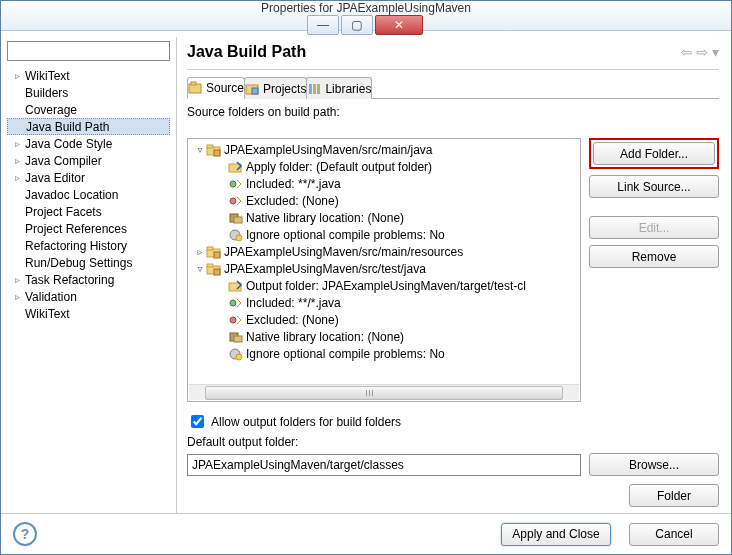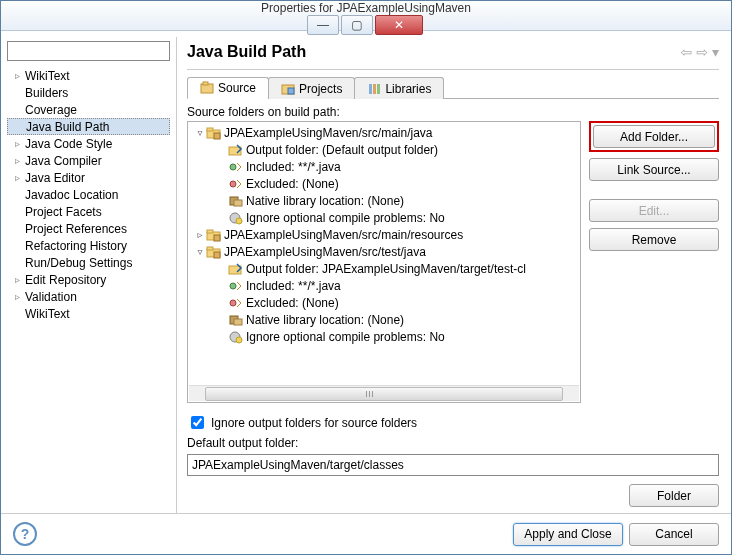--- a/index.html
+++ b/index.html
@@ -16,40 +16,40 @@
 .filter { width: 100%; height: 20px; border: 1px solid #888; padding: 0 3px; margin-bottom: 6px; }
 .tree-item { display:flex; align-items:center; height: 17px; padding-left: 8px; cursor:default; white-space:nowrap; }
 .tree-item .arrow { width: 10px; color:#888; font-size:10px; display:inline-block; }
 .tree-item.selected { background: #d0e0f0; border:1px dotted #888; }
 .main { flex:1; padding: 6px 12px 6px 10px; display:flex; flex-direction:column; overflow:hidden;}
 .header-row { display:flex; align-items:center; justify-content:space-between; border-bottom:1px solid #ccc; padding-bottom:8px; margin-bottom:6px;}
 .header-title { font-size: 16px; font-weight:bold; }
 .nav-arrows { display:flex; gap:4px; color:#aaa; }
 .nav-arrows span { font-size:14px; }
 .tabstrip { display:flex; border-bottom:1px solid #b0b0b0; margin-bottom:6px; }
-.tab { padding: 3px 12px; border:1px solid #b0b0b0; border-bottom:none; background:#f0f0f0; margin-right:-1px; display:flex; align-items:center; gap:4px; border-radius:3px 3px 0 0; position:relative; top:1px;}
+.tab { padding: 3px 0; border:1px solid #b0b0b0; border-bottom:none; background:#f0f0f0; margin-right:-1px; display:flex; align-items:center; gap:4px; border-radius:3px 3px 0 0; position:relative; top:1px;}
 .tab.active { background:#fff; border-bottom:1px solid #fff; }
 .tab-icon { width:14px; height:14px; }
 .content-row { flex:1; display:flex; gap:8px; overflow:hidden;}
 .src-area { flex:1; display:flex; flex-direction:column; overflow:hidden;}
 .treebox { border:1px solid #b0b0b0; flex:1; overflow:auto; padding:2px 0 0 0; position:relative;}
 .node { display:flex; align-items:center; height:17px; white-space:nowrap; }
 .node .exp { width:12px; text-align:center; color:#666; font-size:10px;}
 .node .icon { width:16px; height:14px; display:flex; align-items:center; justify-content:center; margin-right:2px;}
 .btn-col { width:130px; display:flex; flex-direction:column; gap:6px; }
 .btn { height:23px; border:1px solid #a0a0a0; background:linear-gradient(#fdfdfd,#e8e8e8); border-radius:3px; cursor:default; display:flex; align-items:center; justify-content:center; }
 .btn.disabled { color:#aaa; }
 .btn.highlight-wrap { border:2px solid #d00000; padding:2px; border-radius:0; background:none; height:auto;}
 .lower { margin-top:6px; }
 .chk-row { display:flex; align-items:center; gap:4px; margin:4px 0;}
 .out-row { display:flex; gap:8px; align-items:center; margin-top:4px;}
 .out-input { flex:1; height:22px; border:1px solid #888; padding:0 4px; background:#fff; }
 .footer { border-top:1px solid #ccc; padding:8px 12px; display:flex; align-items:center; justify-content:space-between; }
 .help-icon { width:24px; height:24px; border:2px solid #6090c0; border-radius:50%; display:flex; align-items:center; justify-content:center; color:#6090c0; font-weight:bold; font-size:14px;}
-.footer-btns { display:flex; gap:6px;}
+.footer-btns { display:flex; gap:18px;}
 .apply-row { display:flex; justify-content:flex-end; margin-top:8px;}
 .scroll-thumb { position:absolute; bottom:1px; left:1px; right:1px; height:16px; background:#f0f0f0; border-top:1px solid #ddd; display:flex; align-items:center;}
 .scroll-thumb .tr { height:14px; background:linear-gradient(#f8f8f8,#d8d8d8); border:1px solid #bbb; border-radius:2px; flex:1; margin:0 16px; position:relative;}
 .scroll-thumb .tr::after{content:"";position:absolute;left:45%;top:3px;width:8px;height:6px;background:repeating-linear-gradient(90deg,#999 0 1px,transparent 1px 3px);}
 svg { display:block; }
 </style>
 </head>
 <body>
 
 <div class="window">
@@ -110,21 +110,21 @@
           <div class="tree-item">
             <span class="arrow"></span>
             <span>Refactoring History</span>
           </div>
           <div class="tree-item">
             <span class="arrow"></span>
             <span>Run/Debug Settings</span>
           </div>
           <div class="tree-item">
             <span class="arrow">▹</span>
-            <span>Edit Repository</span>
+            <span>Task Refactoring</span>
           </div>
           <div class="tree-item">
             <span class="arrow">▹</span>
             <span>Validation</span>
           </div>
           <div class="tree-item">
             <span class="arrow"></span>
             <span>WikiText</span>
           </div>
         </div>
@@ -164,21 +164,21 @@
               <svg width="14" height="14">
                 <rect x="2" y="2" width="3" height="10" fill="#80b0e0"></rect>
                 <rect x="6" y="2" width="3" height="10" fill="#e0a060"></rect>
                 <rect x="10" y="2" width="3" height="10" fill="#90c080"></rect>
               </svg>
             </span>
             <span>Libraries</span>
           </div>
         </div>
 
-      <div style="margin-bottom:2px;">Source folders on build path:</div>
+      <div style="margin-bottom:19px;">Source folders on build path:</div>
 
       <div class="content-row">
         <div class="src-area">
           <div class="treebox" id="srctree">
             <div class="node" style="padding-left: 6px;">
                 <span class="exp">▿</span>
                 <span class="icon">
                   <svg width="16" height="14">
                     <rect x="1" y="4" width="13" height="8" fill="#f4d47c" stroke="#c8a040"></rect>
                     <rect x="1" y="2" width="6" height="3" fill="#f4d47c" stroke="#c8a040"></rect>
@@ -188,21 +188,21 @@
                 <span>JPAExampleUsingMaven/src/main/java</span>
               </div>
               <div class="node" style="padding-left: 28px;">
                 <span class="exp"></span>
                 <span class="icon">
                   <svg width="16" height="14">
                     <rect x="1" y="4" width="12" height="8" fill="#f4d47c" stroke="#c8a040"></rect>
                     <path d="M9 2 L13 6 L9 10" stroke="#2060a0" fill="none" stroke-width="1.5"></path>
                   </svg>
                 </span>
-                <span>Output folder: (Default output folder)</span>
+                <span>Apply folder: (Default output folder)</span>
               </div>
               <div class="node" style="padding-left: 28px;">
                 <span class="exp"></span>
                 <span class="icon">
                   <svg width="16" height="14">
                     <circle cx="5" cy="7" r="3" fill="#80c080" stroke="#408040"></circle>
                     <path d="M9 3 L13 7 L9 11" stroke="#c09030" fill="none"></path>
                   </svg>
                 </span>
                 <span>Included: **/*.java</span>
@@ -321,25 +321,26 @@
           <div class="btn">Link Source...</div>
           <div style="height:6px"></div>
           <div class="btn disabled">Edit...</div>
           <div class="btn">Remove</div>
         </div>
       </div>
 
       <div class="lower">
         <div class="chk-row">
           <input type="checkbox" checked="" style="">
-          <span>Ignore output folders for source folders</span>
+          <span>Allow output folders for build folders</span>
         </div>
         <div>Default output folder:</div>
         <div class="out-row">
           <input class="out-input" value="JPAExampleUsingMaven/target/classes" style="">
+          <div class="btn" style="width:130px">Browse...</div>
         </div>
         <div class="apply-row">
           <div class="btn" style="width:90px">Folder</div>
         </div>
       </div>
     </div>
   </div>
 
   <div class="footer">
     <div class="help-icon">?</div>

